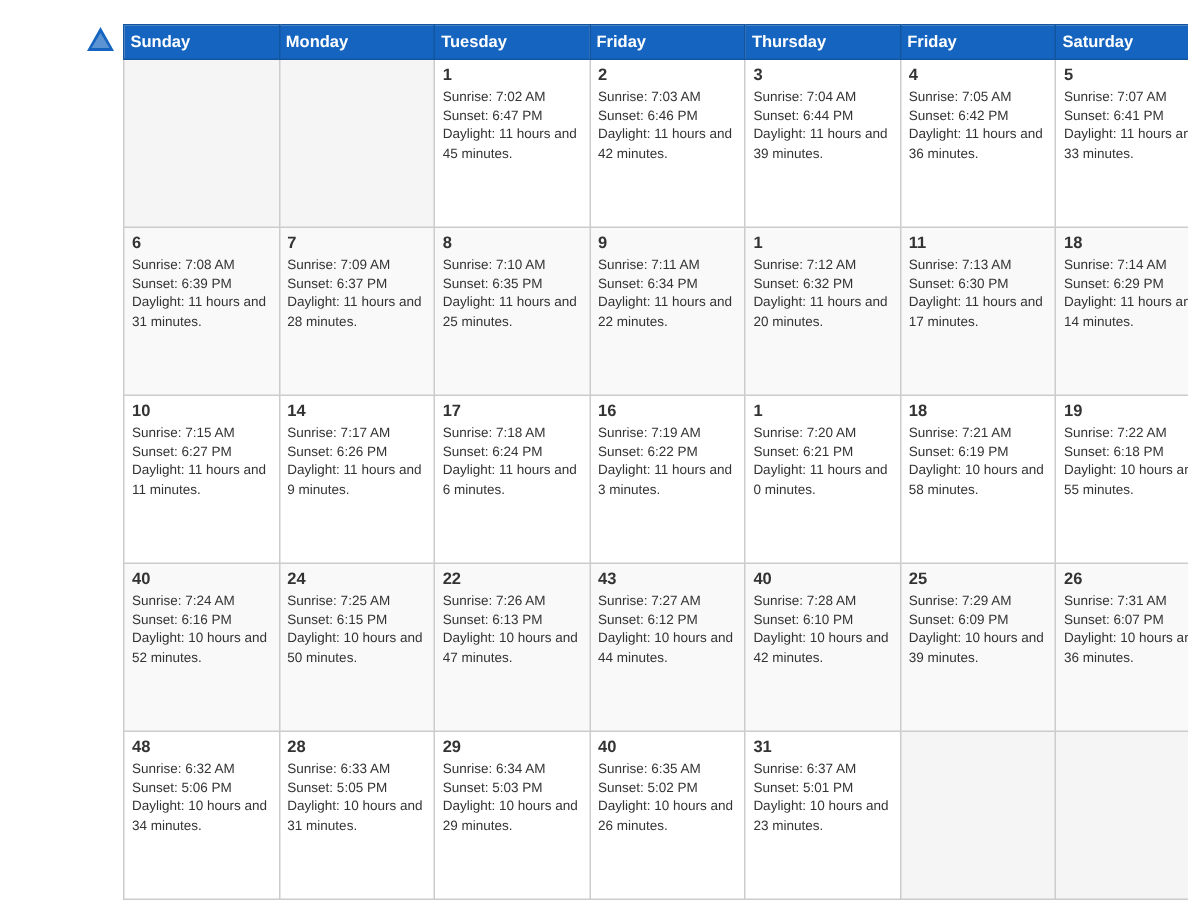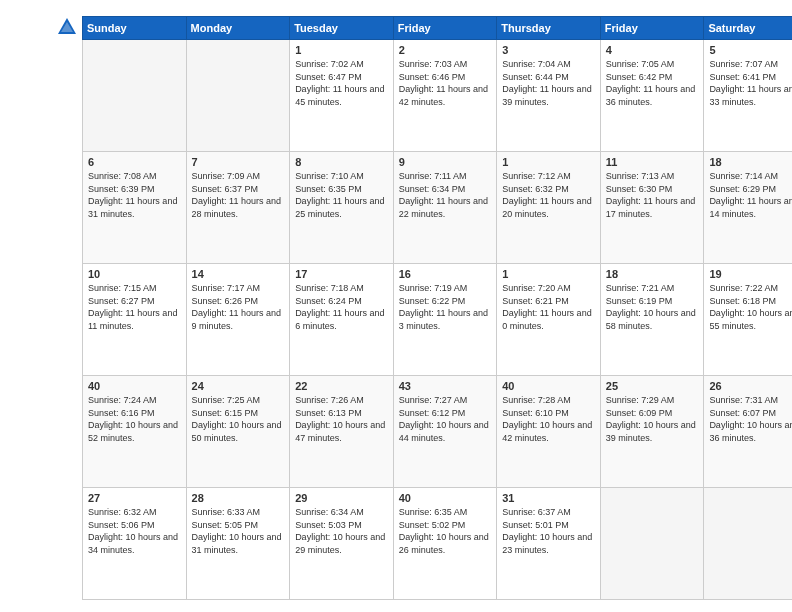--- a/index.html
+++ b/index.html
@@ -236,21 +236,21 @@
             <span class="day-number">25</span>
             <div class="day-info">Sunrise: 7:29 AM<br>Sunset: 6:09 PM<br>Daylight: 10 hours and 39 minutes.</div>
           </td>
           <td>
             <span class="day-number">26</span>
             <div class="day-info">Sunrise: 7:31 AM<br>Sunset: 6:07 PM<br>Daylight: 10 hours and 36 minutes.</div>
           </td>
         </tr>
         <tr>
           <td>
-            <span class="day-number">27</span>
+            <span class="day-number">48</span>
             <div class="day-info">Sunrise: 6:32 AM<br>Sunset: 5:06 PM<br>Daylight: 10 hours and 34 minutes.</div>
           </td>
           <td>
             <span class="day-number">28</span>
             <div class="day-info">Sunrise: 6:33 AM<br>Sunset: 5:05 PM<br>Daylight: 10 hours and 31 minutes.</div>
           </td>
           <td>
             <span class="day-number">29</span>
             <div class="day-info">Sunrise: 6:34 AM<br>Sunset: 5:03 PM<br>Daylight: 10 hours and 29 minutes.</div>
           </td>

